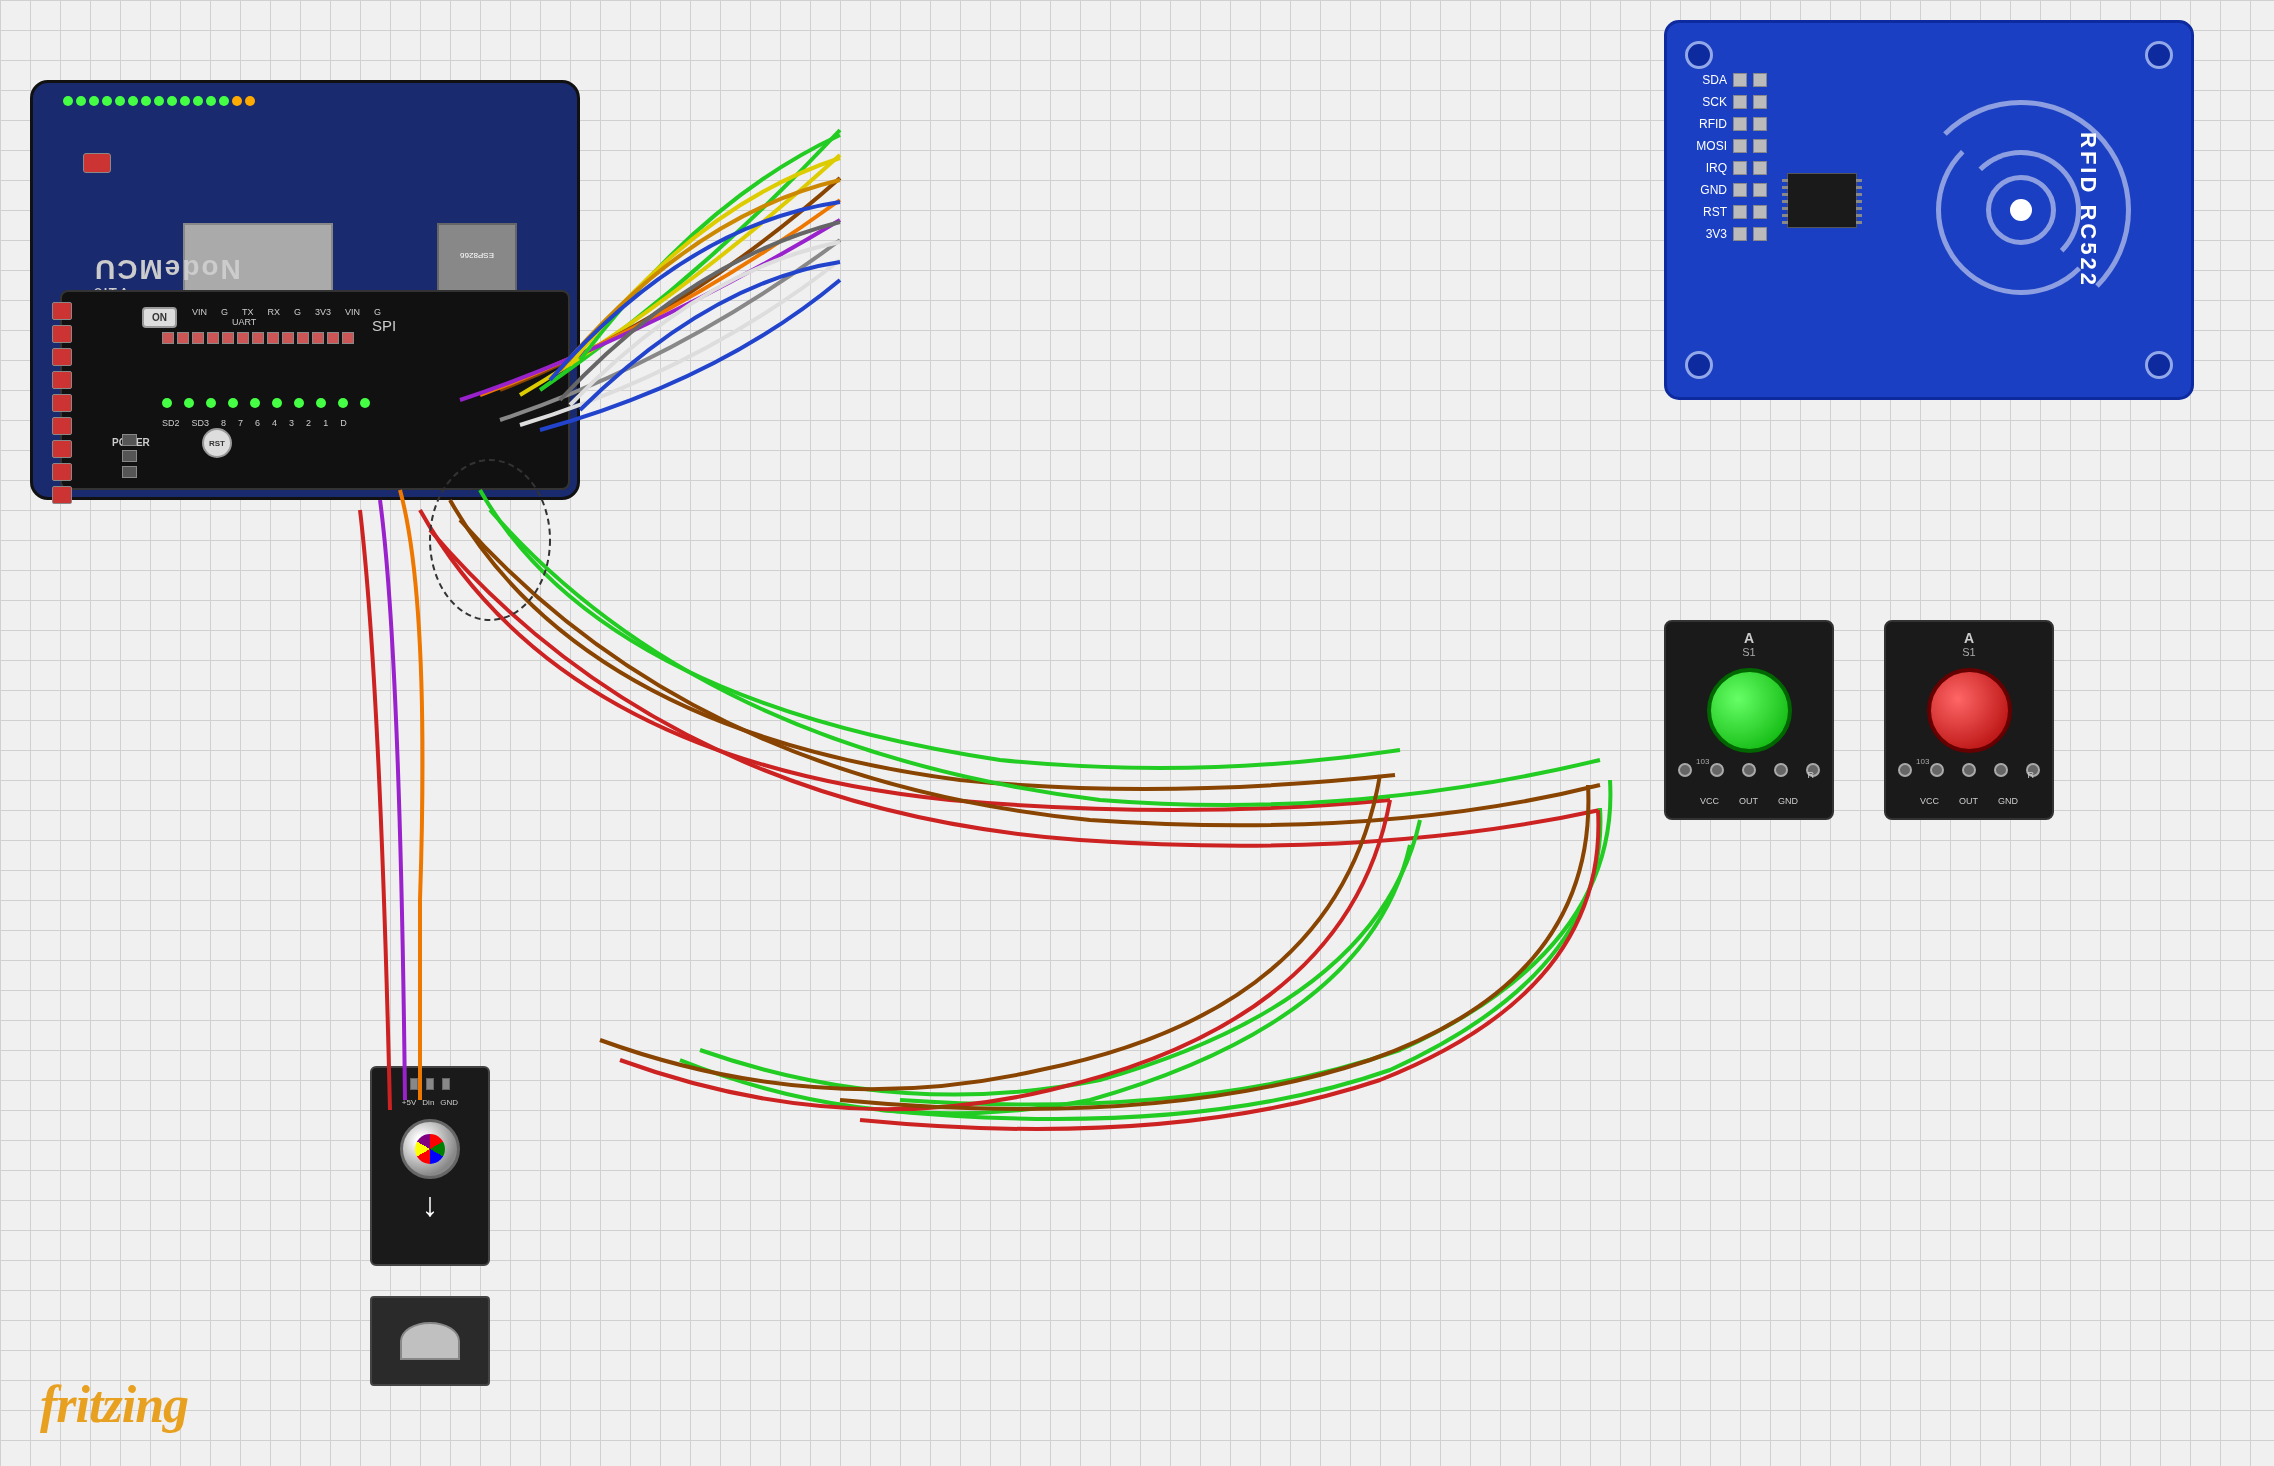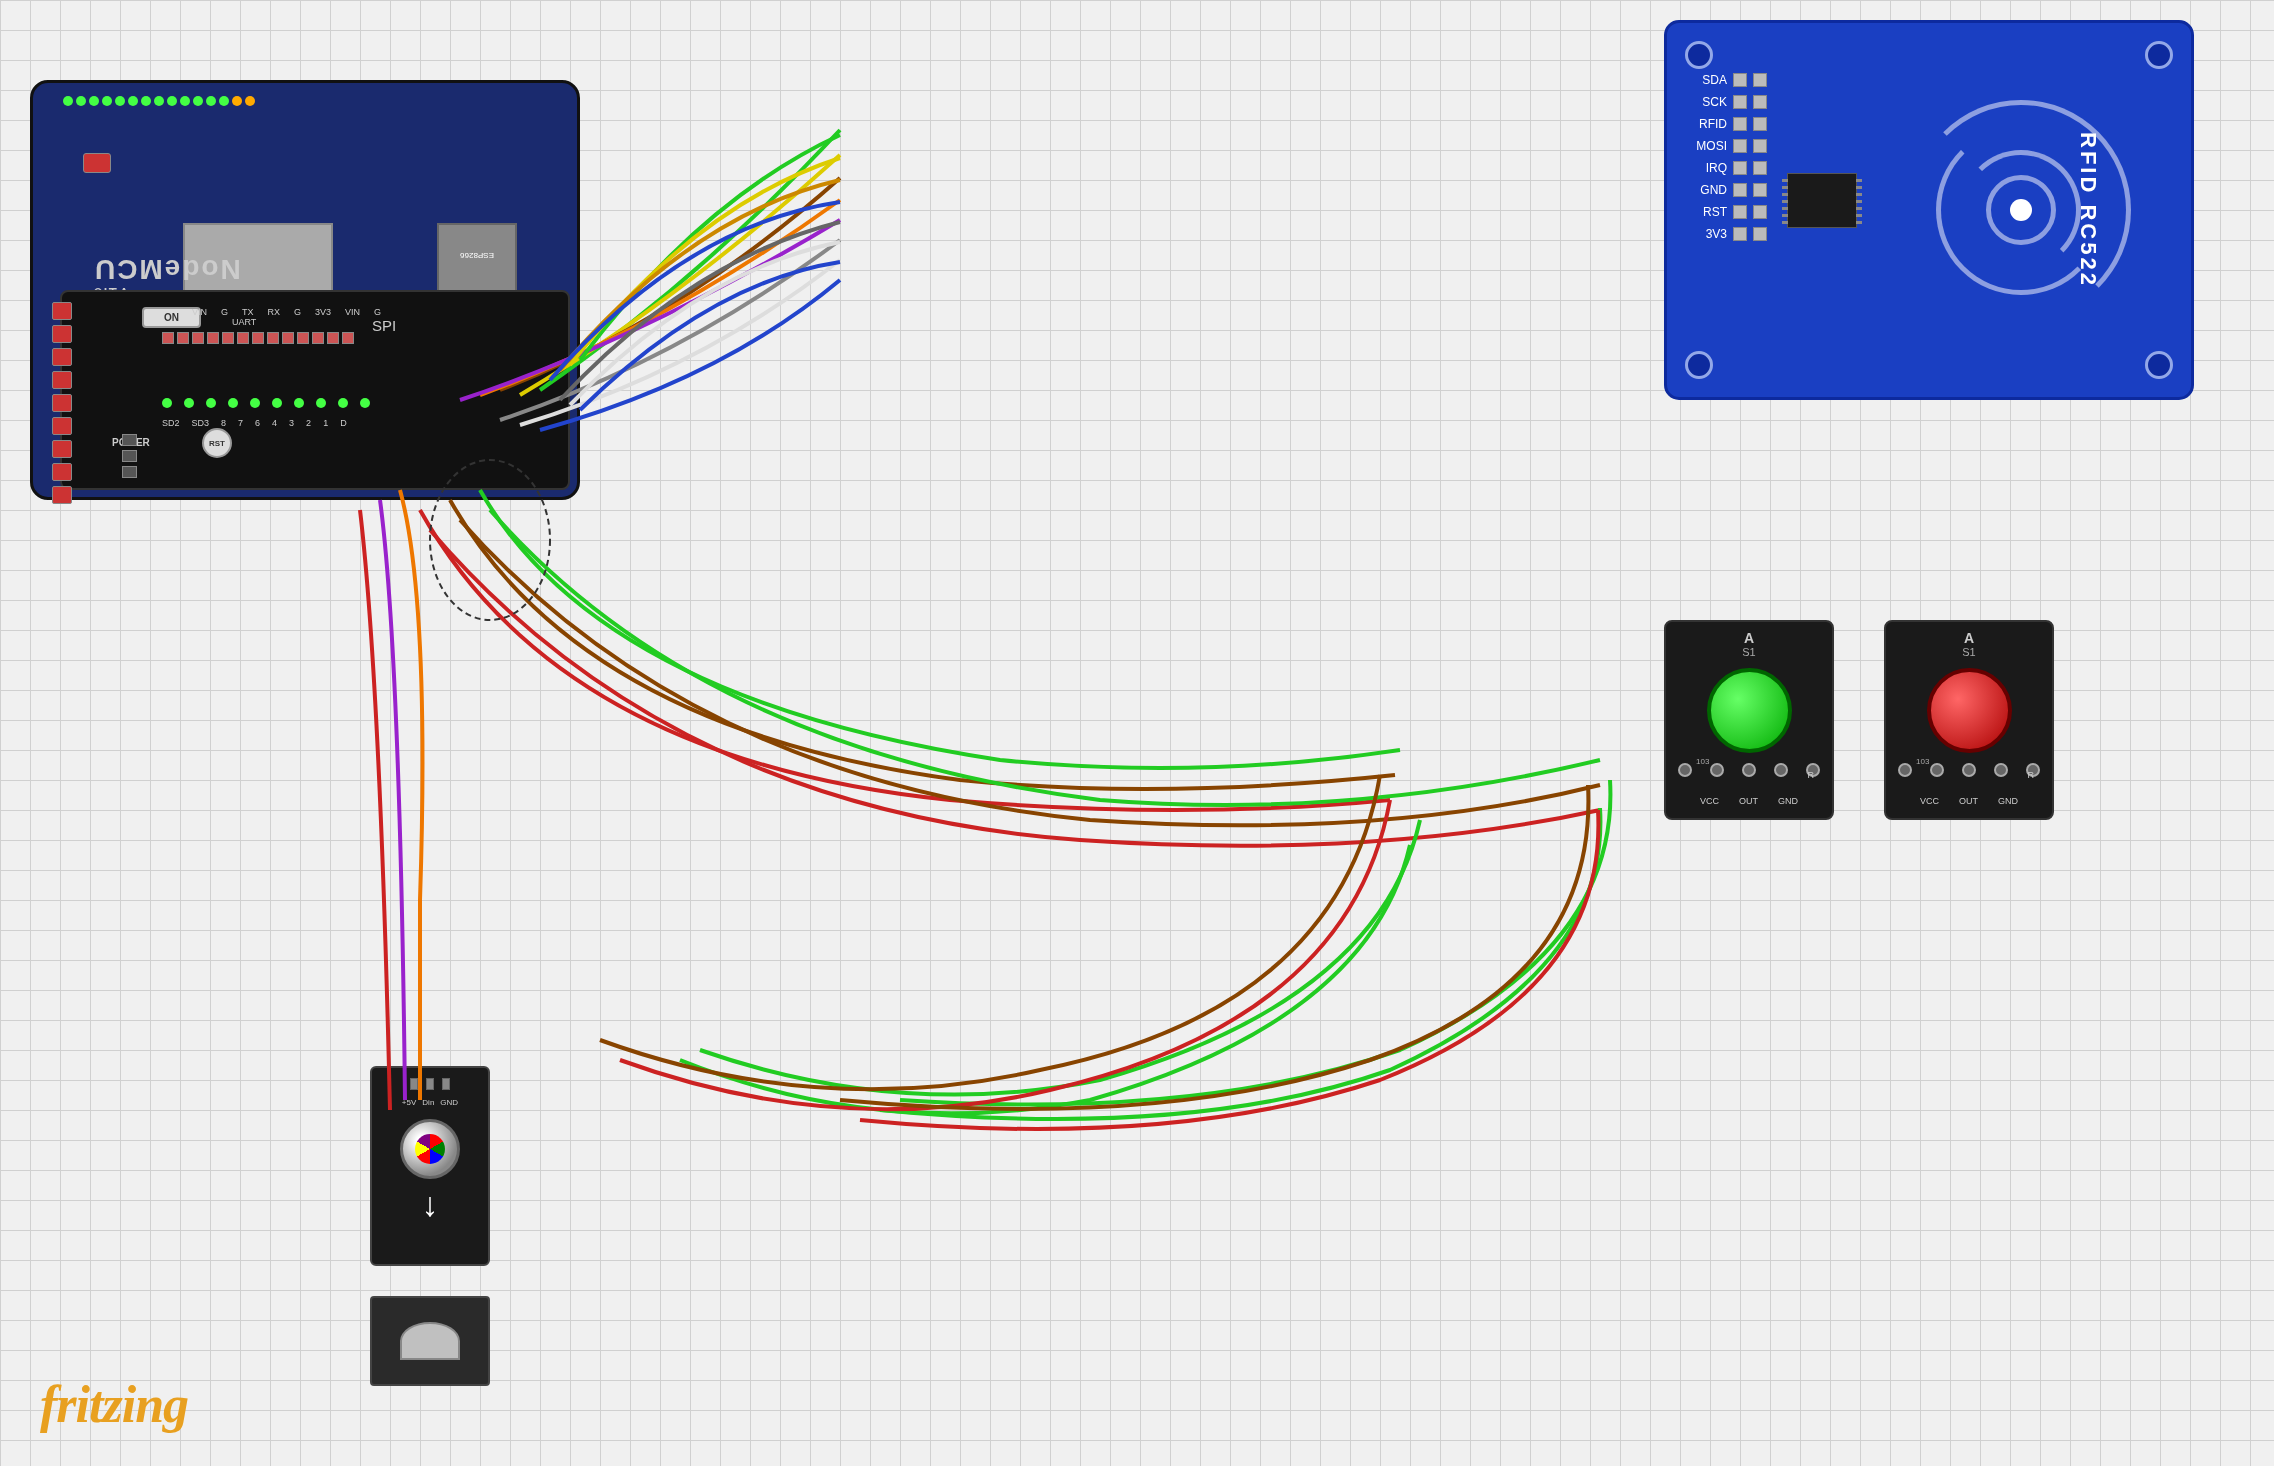--- a/index.html
+++ b/index.html
@@ -237,21 +237,21 @@
     <div style="width:20px;height:18px;background:#c33;border:1px solid #888;border-radius:2px;"></div>
     <div style="width:20px;height:18px;background:#c33;border:1px solid #888;border-radius:2px;"></div>
     <div style="width:20px;height:18px;background:#c33;border:1px solid #888;border-radius:2px;"></div>
     <div style="width:20px;height:18px;background:#c33;border:1px solid #888;border-radius:2px;"></div>
     <div style="width:20px;height:18px;background:#c33;border:1px solid #888;border-radius:2px;"></div>
     <div style="width:20px;height:18px;background:#c33;border:1px solid #888;border-radius:2px;"></div>
     <div style="width:20px;height:18px;background:#c33;border:1px solid #888;border-radius:2px;"></div>
     <div style="width:20px;height:18px;background:#c33;border:1px solid #888;border-radius:2px;"></div>
   </div>
 
-  <div style="position:absolute; top:15px; left:80px; background:#ddd; border:2px solid #999; border-radius:4px; padding:3px 20px; font-size:10px; font-weight:bold; color:#333;">ON</div>
+  <div style="position:absolute; top:15px; left:80px; background:#ddd; border:2px solid #999; border-radius:4px; padding:3px 8px; font-size:10px; font-weight:bold; color:#333;">ON</div>
 
   <div style="position:absolute; top:15px; left:130px; color:#ccc; font-size:9px; display:flex; gap:14px;">
     <span>VIN</span>
       <span>G</span>
       <span>TX</span>
       <span>RX</span>
       <span>G</span>
       <span>3V3</span>
       <span>VIN</span>
       <span>G</span>

